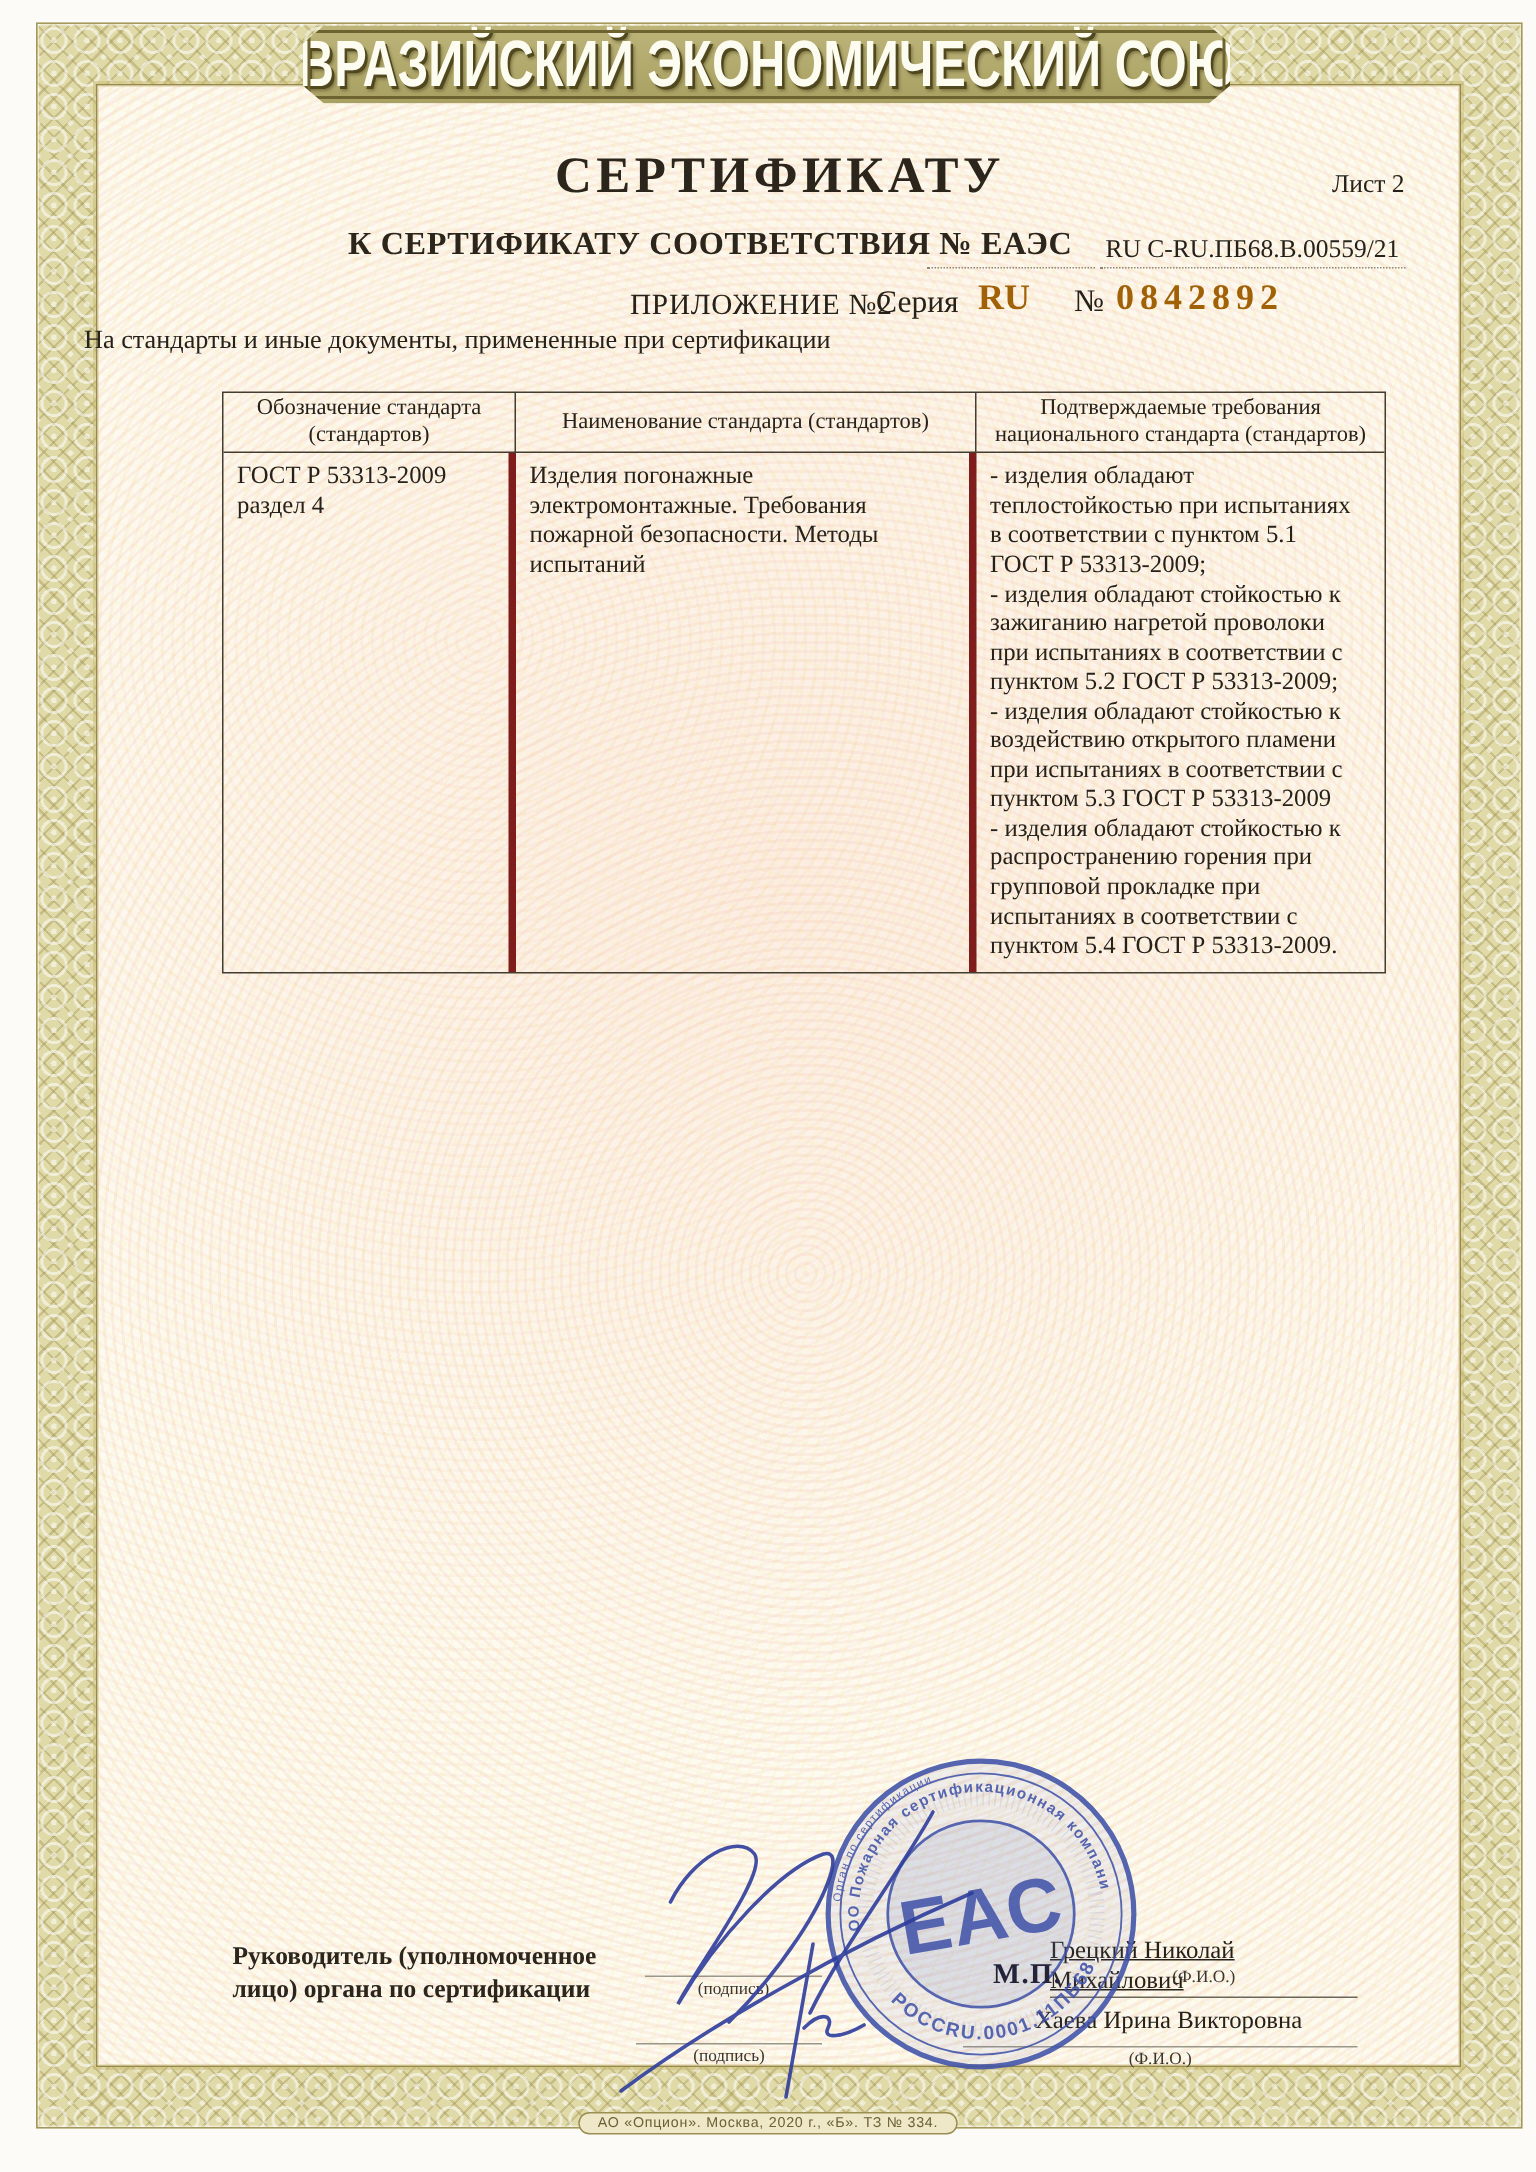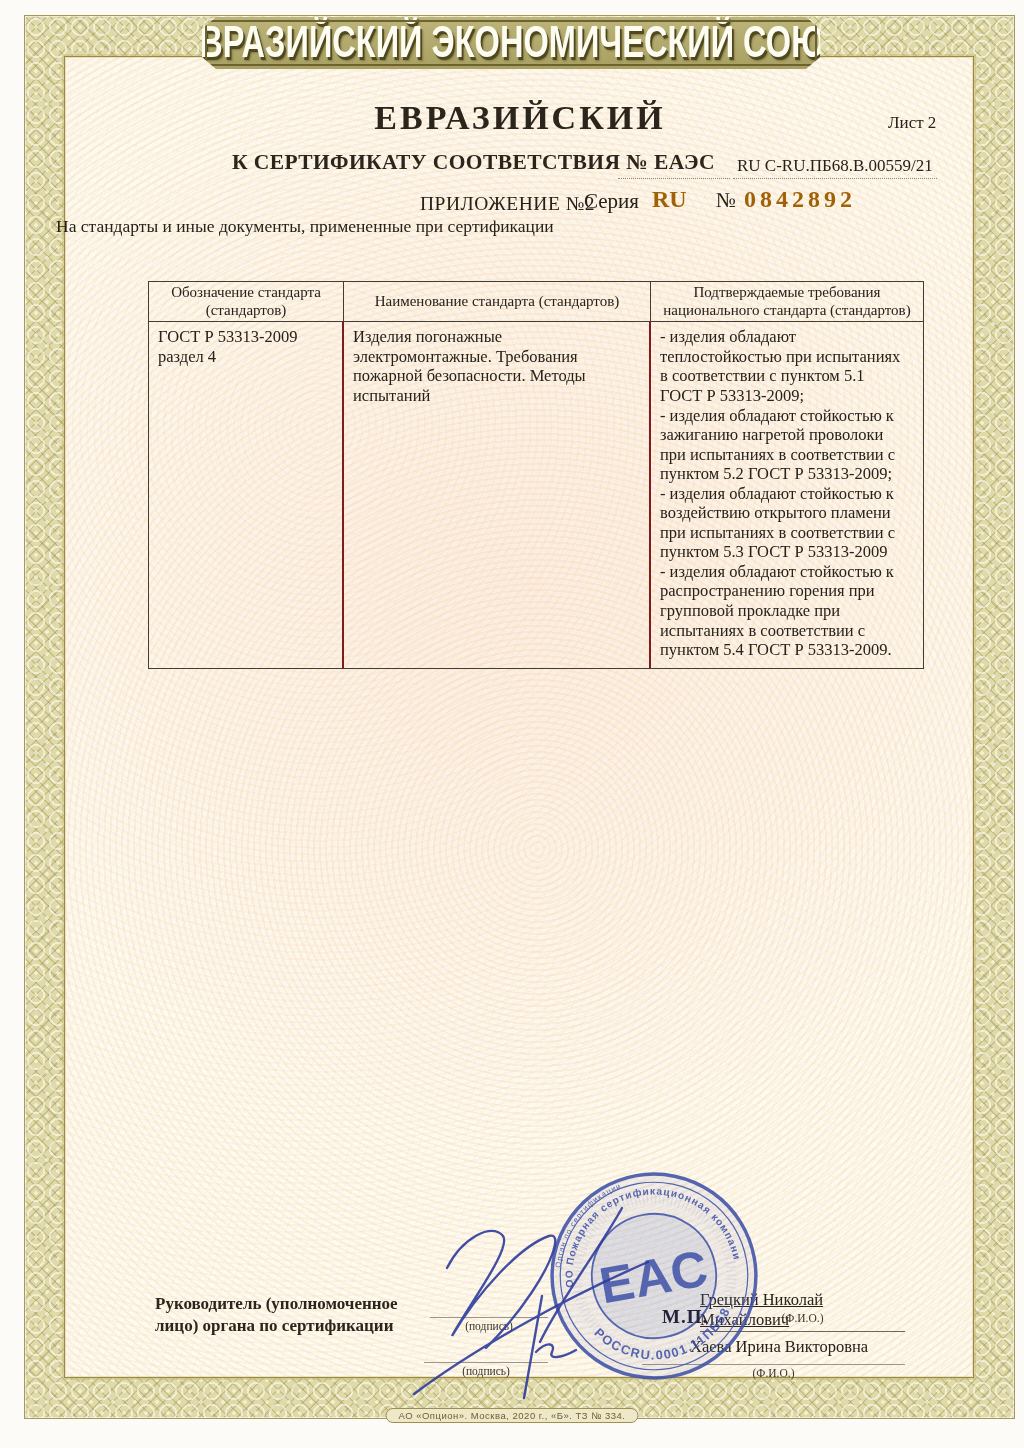--- a/index.html
+++ b/index.html
@@ -49,25 +49,25 @@
   .appendix-label{left:420px;top:193px;font-size:19.5px;letter-spacing:.5px;}
   .series-label{left:584px;top:189px;font-size:21px;}
   .series-value{left:652px;top:186px;font-size:24px;font-weight:bold;}
   .number-sign{left:716px;top:188px;font-size:21px;}
   .blank-number{left:744px;top:186px;font-size:24px;letter-spacing:4px;font-weight:bold;}
   .red{color:#a16207;}
   .description{left:56px;top:216px;width:960px;text-align:left;font-size:17.5px;}
 
   
   .cert-table{position:absolute;left:148px;top:261px;width:774px;z-index:3;
-    border:1px solid #423c31;display:grid;grid-template-columns:195px 307px 272px;margin-top:20px;}
+    border:1px solid #423c31;display:grid;grid-template-columns:195px 307px 272px;}
   .cert-table .hcell{border-right:1px solid #423c31;border-bottom:1px solid #423c31;
     display:flex;align-items:center;justify-content:center;text-align:center;
     font-size:15px;line-height:1.18;white-space:pre-line;min-height:36px;padding:2px 6px;box-sizing:border-box;}
-  .cert-table .bcell{border-right:2px solid #7f1d1d;font-size:16.5px;line-height:1.185;
+  .cert-table .bcell{border-right:5px solid #7f1d1d;font-size:16.5px;line-height:1.185;
     white-space:pre-line;padding:5px 8px 8px 9px;box-sizing:border-box;min-height:326px;}
   .cert-table .last{border-right:none;}
 
   
   .exec-label{left:155px;top:1293px;width:310px;font-size:17px;font-weight:bold;white-space:pre-line;line-height:1.3;color:#2b251c;}
   .expert-label{left:155px;top:1348px;width:320px;font-size:17px;font-weight:bold;white-space:pre-line;line-height:1.3;color:#2b251c;}
   .sig-line1{left:430px;top:1316px;width:118px;border-bottom:1px solid #9a968a;height:1px;}
   .sig-line2{left:424px;top:1361px;width:124px;border-bottom:1px solid #9a968a;height:1px;}
   .sig-cap1{left:430px;top:1320px;width:118px;text-align:center;font-size:11.5px;color:#3a352c;}
   .sig-cap2{left:424px;top:1365px;width:124px;text-align:center;font-size:11.5px;color:#3a352c;}
@@ -93,21 +93,21 @@
 
 <div id="page">
 
   <div class="frame"></div>
   <div class="sheet"></div>
 
   <div class="banner">
     <span class="banner-text">ЕВРАЗИЙСКИЙ ЭКОНОМИЧЕСКИЙ СОЮЗ</span>
   </div>
 
-  <div class="abs title">ЕВРАЗИЙСКИЙ</div>
+  <div class="abs title">СЕРТИФИКАТУ</div>
   <div class="abs sheet-label">Лист 2</div>
 
   <div class="abs cert-prefix">К СЕРТИФИКАТУ СООТВЕТСТВИЯ № ЕАЭС</div>
   <div class="abs cert-underscore"></div>
   <div class="abs cert-number">RU С-RU.ПБ68.В.00559/21</div>
 
   <div class="abs appendix-label">ПРИЛОЖЕНИЕ №2</div>
   <div class="abs series-label">Серия</div>
   <div class="abs series-value red">RU</div>
   <div class="abs number-sign">№</div>

